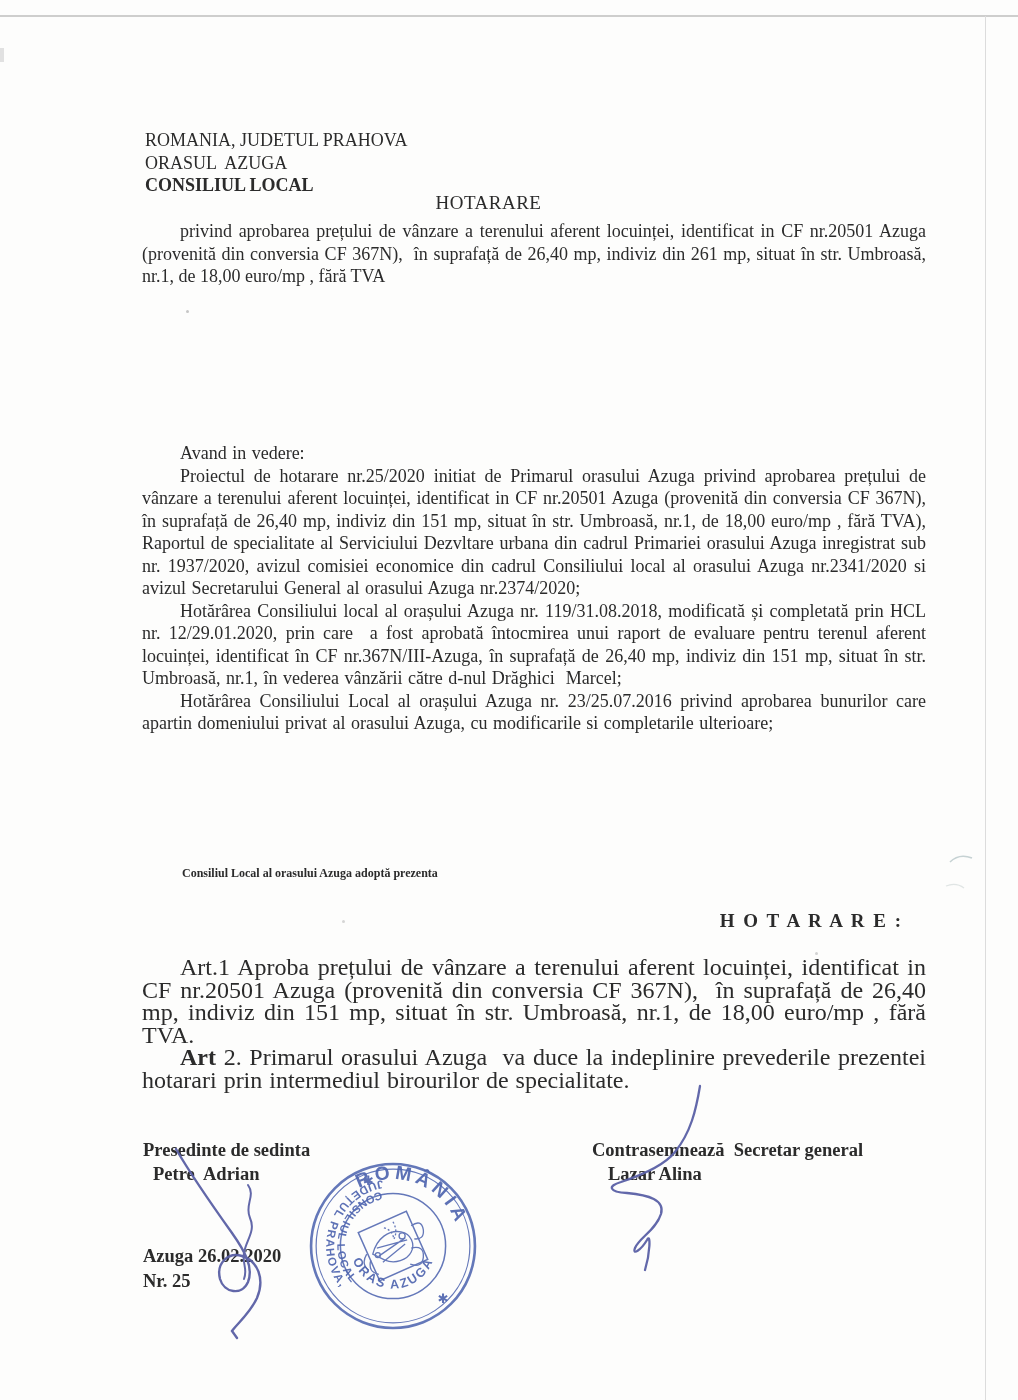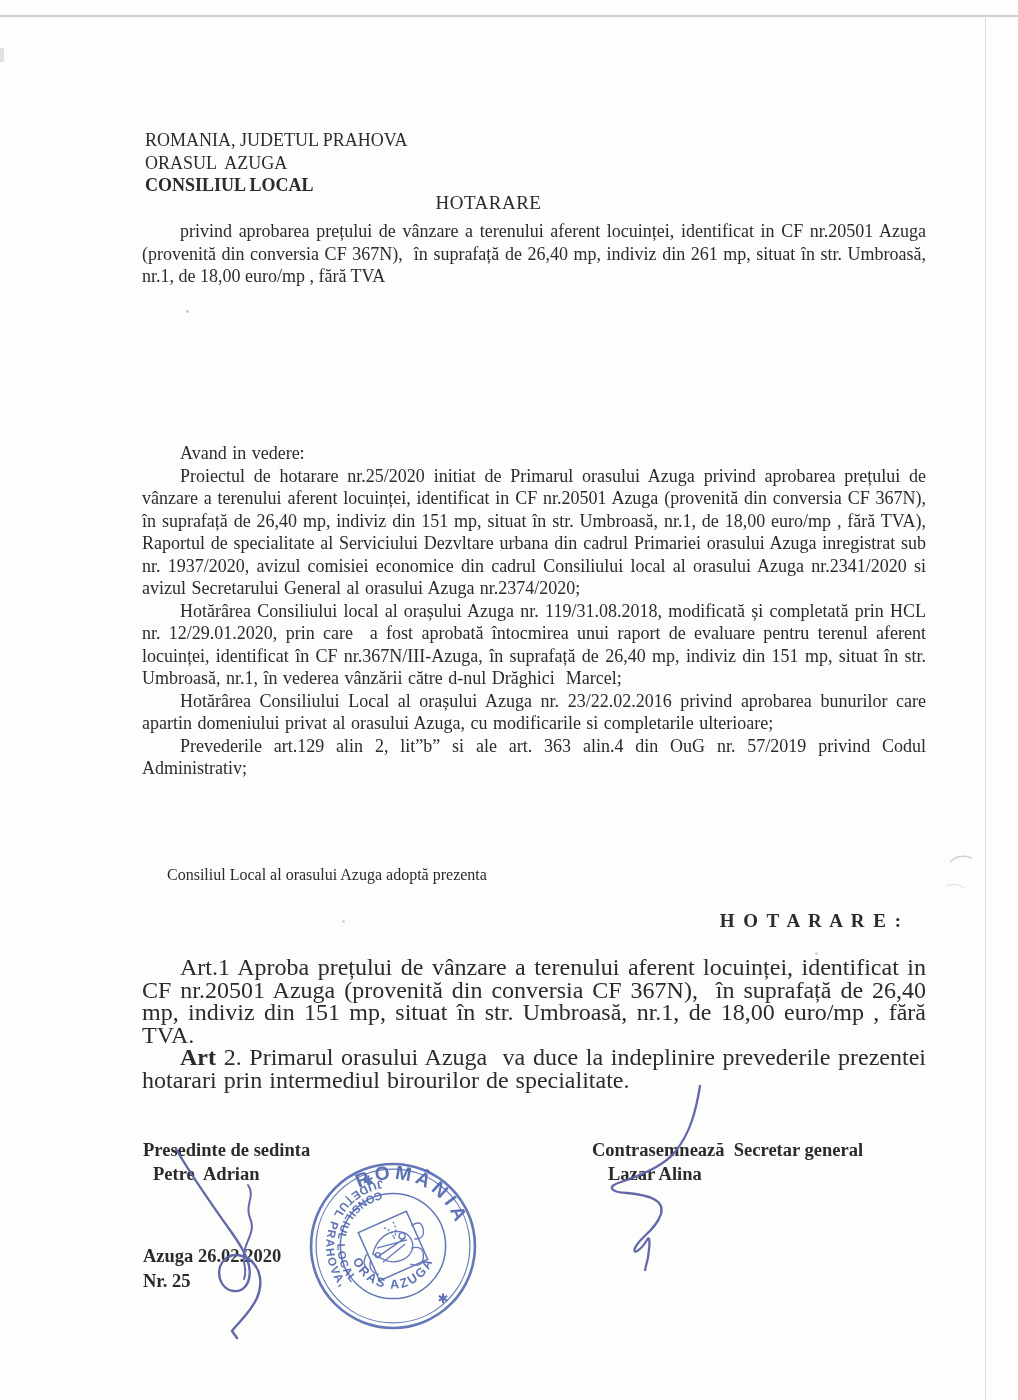--- a/index.html
+++ b/index.html
@@ -16,21 +16,21 @@
     box-shadow:189px 678px 0 #a8a8a8, 629px 642px 0 #b0b0b0, 156px 610px 0 #b5b5b5;}
   .block{position:absolute;}
   .pre{white-space:pre-wrap;}
   .doc-header{left:145px;top:101px;font-size:18px;line-height:22.5px;margin-top:28px;}
   .doc-header .b{font-weight:bold;}
   .title{left:97px;top:192px;width:783px;text-align:center;font-weight:normal;font-size:19px;letter-spacing:.5px;}
   .subtitle{left:142px;top:220px;width:784px;font-size:18px;line-height:22.5px;text-align:justify;text-indent:38px;}
   .preamble{left:142px;top:419px;width:784px;font-size:18px;line-height:22.5px;margin-top:23px;}
   .preamble p{margin:0;text-align:justify;text-indent:38px;word-spacing:1px;}
   .preamble .intro{text-align:left;}
-  .adoption{left:127px;top:866px;width:784px;font-size:16px;font-weight:normal;text-indent:40px;}
+  .adoption{left:142px;top:866px;width:784px;font-size:12px;font-weight:bold;text-indent:40px;}
   .decision-title{left:120px;top:910px;width:783px;text-align:right;font-weight:bold;font-size:19px;letter-spacing:2px;}
   .article{left:142px;top:956px;width:784px;font-size:24px;line-height:22.5px;text-align:justify;text-indent:38px;word-spacing:1px;}
   .article2{top:1046px;}
   .article2 .lbl{font-weight:bold;}
   .sig{font-size:18.5px;font-weight:bold;line-height:22px;}
   .sig-left-role{left:143px;top:1139px;}
   .sig-left-name{left:153px;top:1163px;}
   .sig-right-role{left:592px;top:1139px;}
   .sig-right-name{left:608px;top:1163px;}
   .footer-date{left:143px;top:1246px;font-size:18.5px;font-weight:bold;}
@@ -57,22 +57,21 @@
   <div class="b pre">CONSILIUL LOCAL</div>
 </div>
 
 <div class="block title">HOTARARE</div>
 <div class="block subtitle pre">privind aprobarea prețului de vânzare a terenului aferent locuinței, identificat in CF nr.20501 Azuga (provenită din conversia CF 367N),  în suprafață de 26,40 mp, indiviz din 261 mp, situat în str. Umbroasă, nr.1, de 18,00 euro/mp , fără TVA</div>
 
 <div class="block preamble">
   <p class="intro">Avand in vedere:</p>
   <p class="pre">Proiectul de hotarare nr.25/2020 initiat de Primarul orasului Azuga privind aprobarea prețului de vânzare a terenului aferent locuinței, identificat in CF nr.20501 Azuga (provenită din conversia CF 367N),  în suprafață de 26,40 mp, indiviz din 151 mp, situat în str. Umbroasă, nr.1, de 18,00 euro/mp , fără TVA), Raportul de specialitate al Serviciului Dezvltare urbana din cadrul Primariei orasului Azuga inregistrat sub nr. 1937/2020, avizul comisiei economice din cadrul Consiliului local al orasului Azuga nr.2341/2020 si avizul Secretarului General al orasului Azuga nr.2374/2020;</p>
   <p class="pre">Hotărârea Consiliului local al orașului Azuga nr. 119/31.08.2018, modificată și completată prin HCL nr. 12/29.01.2020, prin care  a fost aprobată întocmirea unui raport de evaluare pentru terenul aferent locuinței, identificat în CF nr.367N/III-Azuga, în suprafață de 26,40 mp, indiviz din 151 mp, situat în str. Umbroasă, nr.1, în vederea vânzării către d-nul Drăghici  Marcel;</p>
-  <p class="pre">Hotărârea Consiliului Local al orașului Azuga nr. 23/22.02.2016 privind aprobarea bunurilor care apartin domeniului privat al orasului Azuga, cu modificarile si completarile ulterioare;</p>
-  <p class="pre">Prevederile art.129 alin 2, lit”b” si ale art. 363 alin.4 din OuG nr. 57/2019 privind Codul Administrativ;</p>
+  <p class="pre">Hotărârea Consiliului Local al orașului Azuga nr. 23/25.07.2016 privind aprobarea bunurilor care apartin domeniului privat al orasului Azuga, cu modificarile si completarile ulterioare;</p>
 </div>
 
 <div class="block adoption">Consiliul Local al orasului Azuga adoptă prezenta</div>
 <div class="block decision-title">H O T A R A R E :</div>
 
 <div class="block article pre">Art.1 Aproba prețului de vânzare a terenului aferent locuinței, identificat in CF nr.20501 Azuga (provenită din conversia CF 367N),  în suprafață de 26,40 mp, indiviz din 151 mp, situat în str. Umbroasă, nr.1, de 18,00 euro/mp , fără TVA.</div>
 <div class="block article article2"><span class="lbl">Art</span><span class="pre"> 2. Primarul orasului Azuga  va duce la indeplinire prevederile prezentei hotarari prin intermediul birourilor de specialitate.</span></div>
 
 <div class="block sig sig-left-role">Presedinte de sedinta</div>
 <div class="block sig sig-left-name pre">Petre  Adrian</div>

